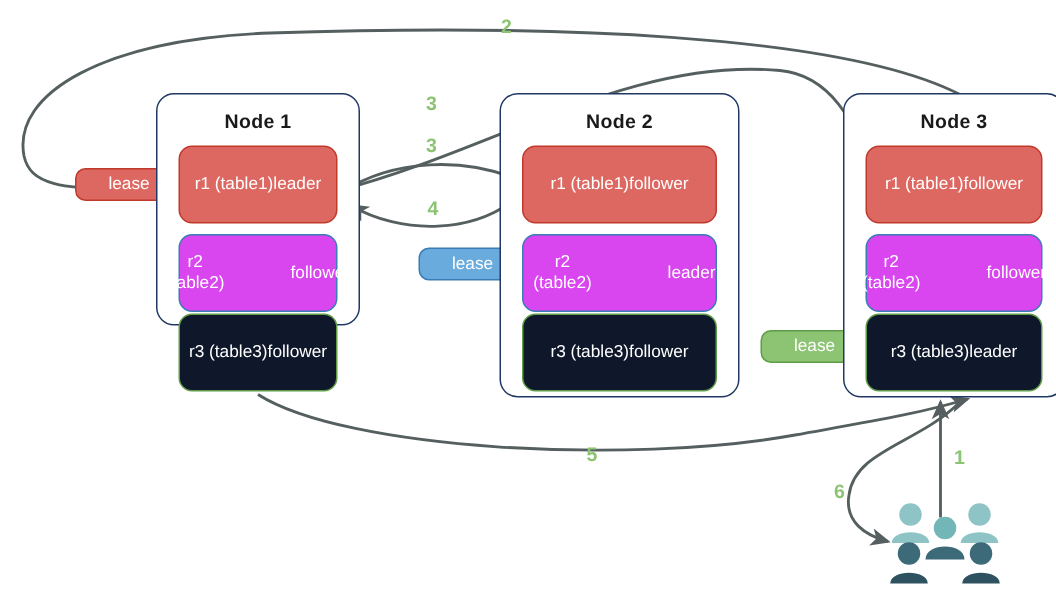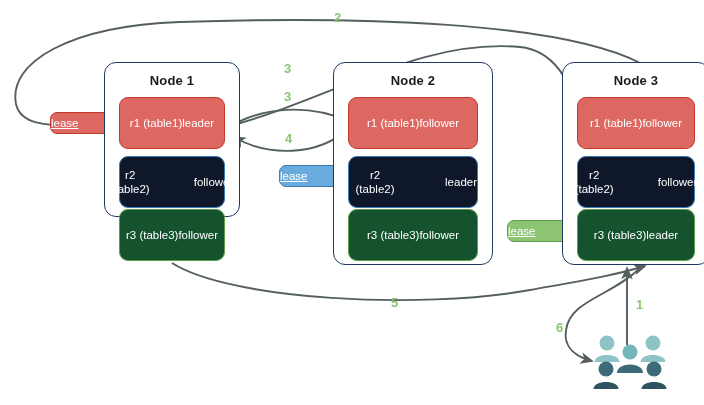--- a/index.html
+++ b/index.html
@@ -52,35 +52,35 @@
     display: flex;
     flex-direction: row;
     align-items: center;
     justify-content: center;
     color: #ffffff;
     font-size: 11.5px;
     line-height: 14px;
     text-align: center;
   }
   .rep-red   { background: #dd6862; border: 1.6px solid #c0392b; }
-  .rep-blue  { background: #0f172a; border: 1.6px solid #3a7cb5; gap: 44px; }
-  .rep-green { background: #14532d; border: 1.6px solid #5e9c47; }
+  .rep-blue  { background: #d946ef; border: 1.6px solid #3a7cb5; gap: 44px; }
+  .rep-green { background: #0f172a; border: 1.6px solid #5e9c47; }
   .replica span { display: block; pointer-events: none; }
 
   .lease {
     position: absolute;
     width: 72px;
     height: 22px;
     border-radius: 7px;
     box-sizing: border-box;
     display: flex;
     align-items: center;
+    justify-content: center;
     color: #ffffff;
     font-size: 11.5px;
-    text-decoration: underline;
   }
   .lease-red   { background: #dd6862; border: 1.6px solid #c0392b; }
   .lease-blue  { background: #6aabdd; border: 1.6px solid #3a7cb5; }
   .lease-green { background: #8cc474; border: 1.6px solid #5e9c47; }
 
   .step-label {
     position: absolute;
     font-size: 13px;
     font-weight: bold;
     color: #8cc474;

